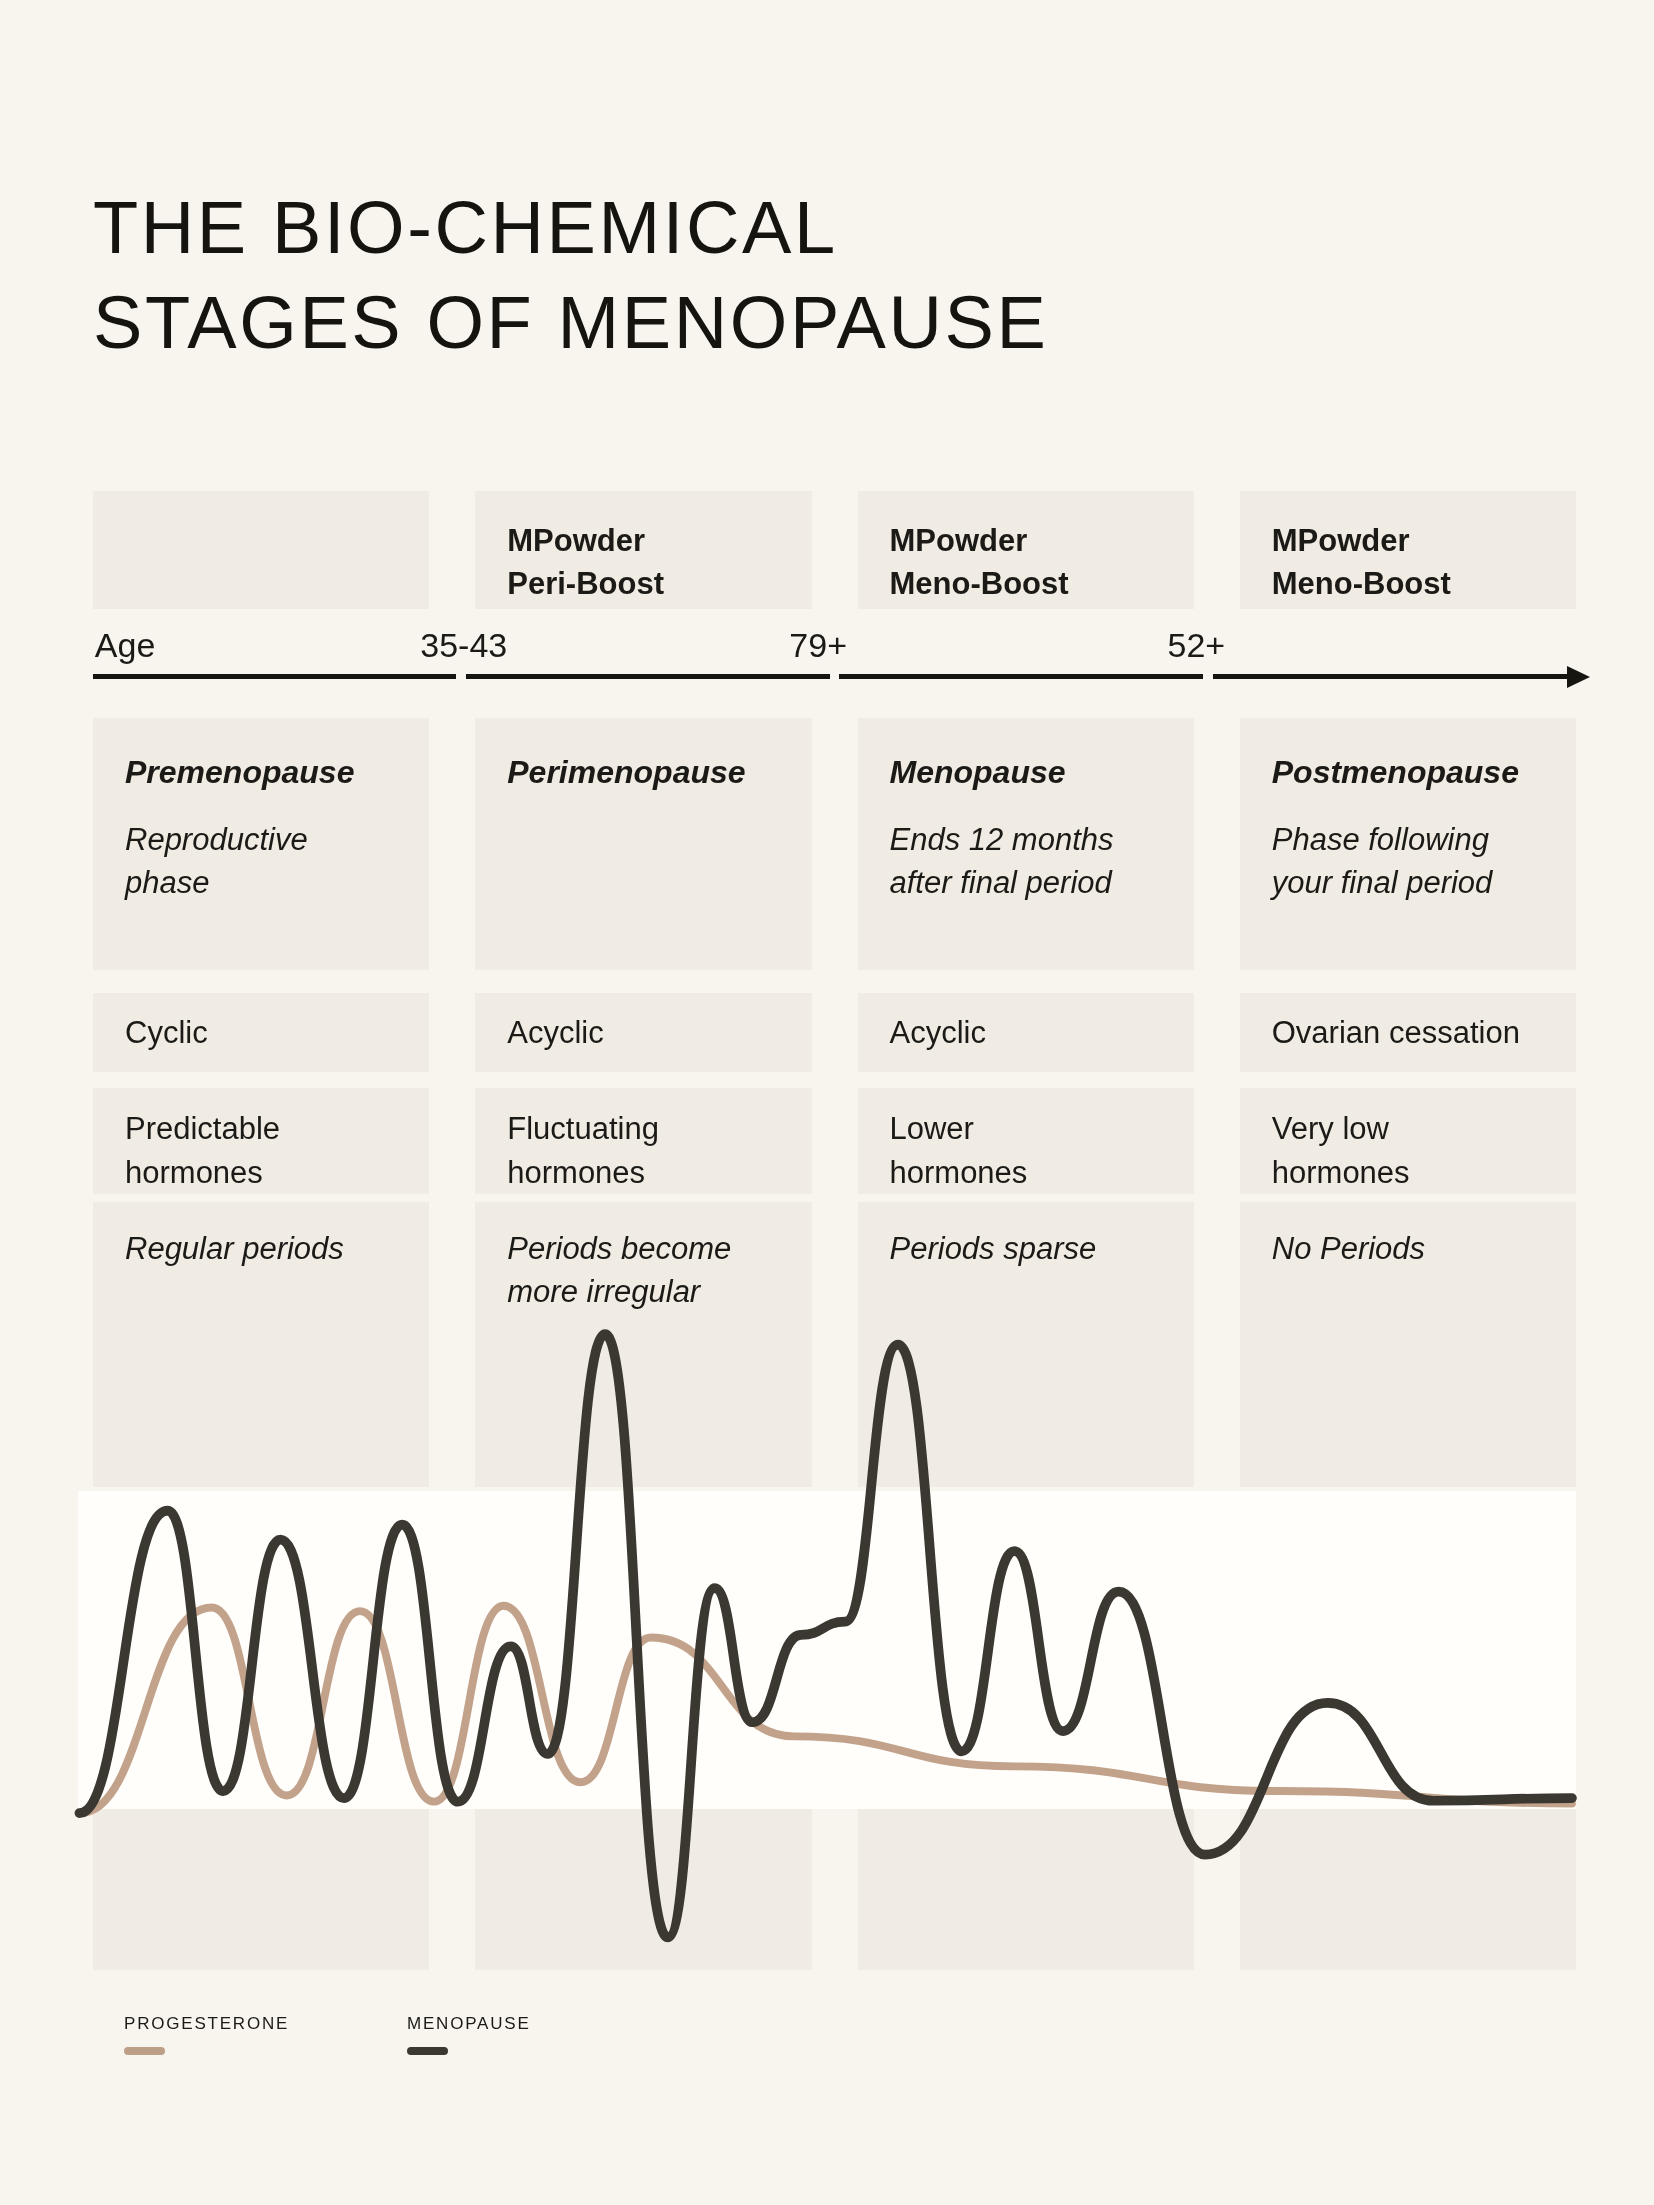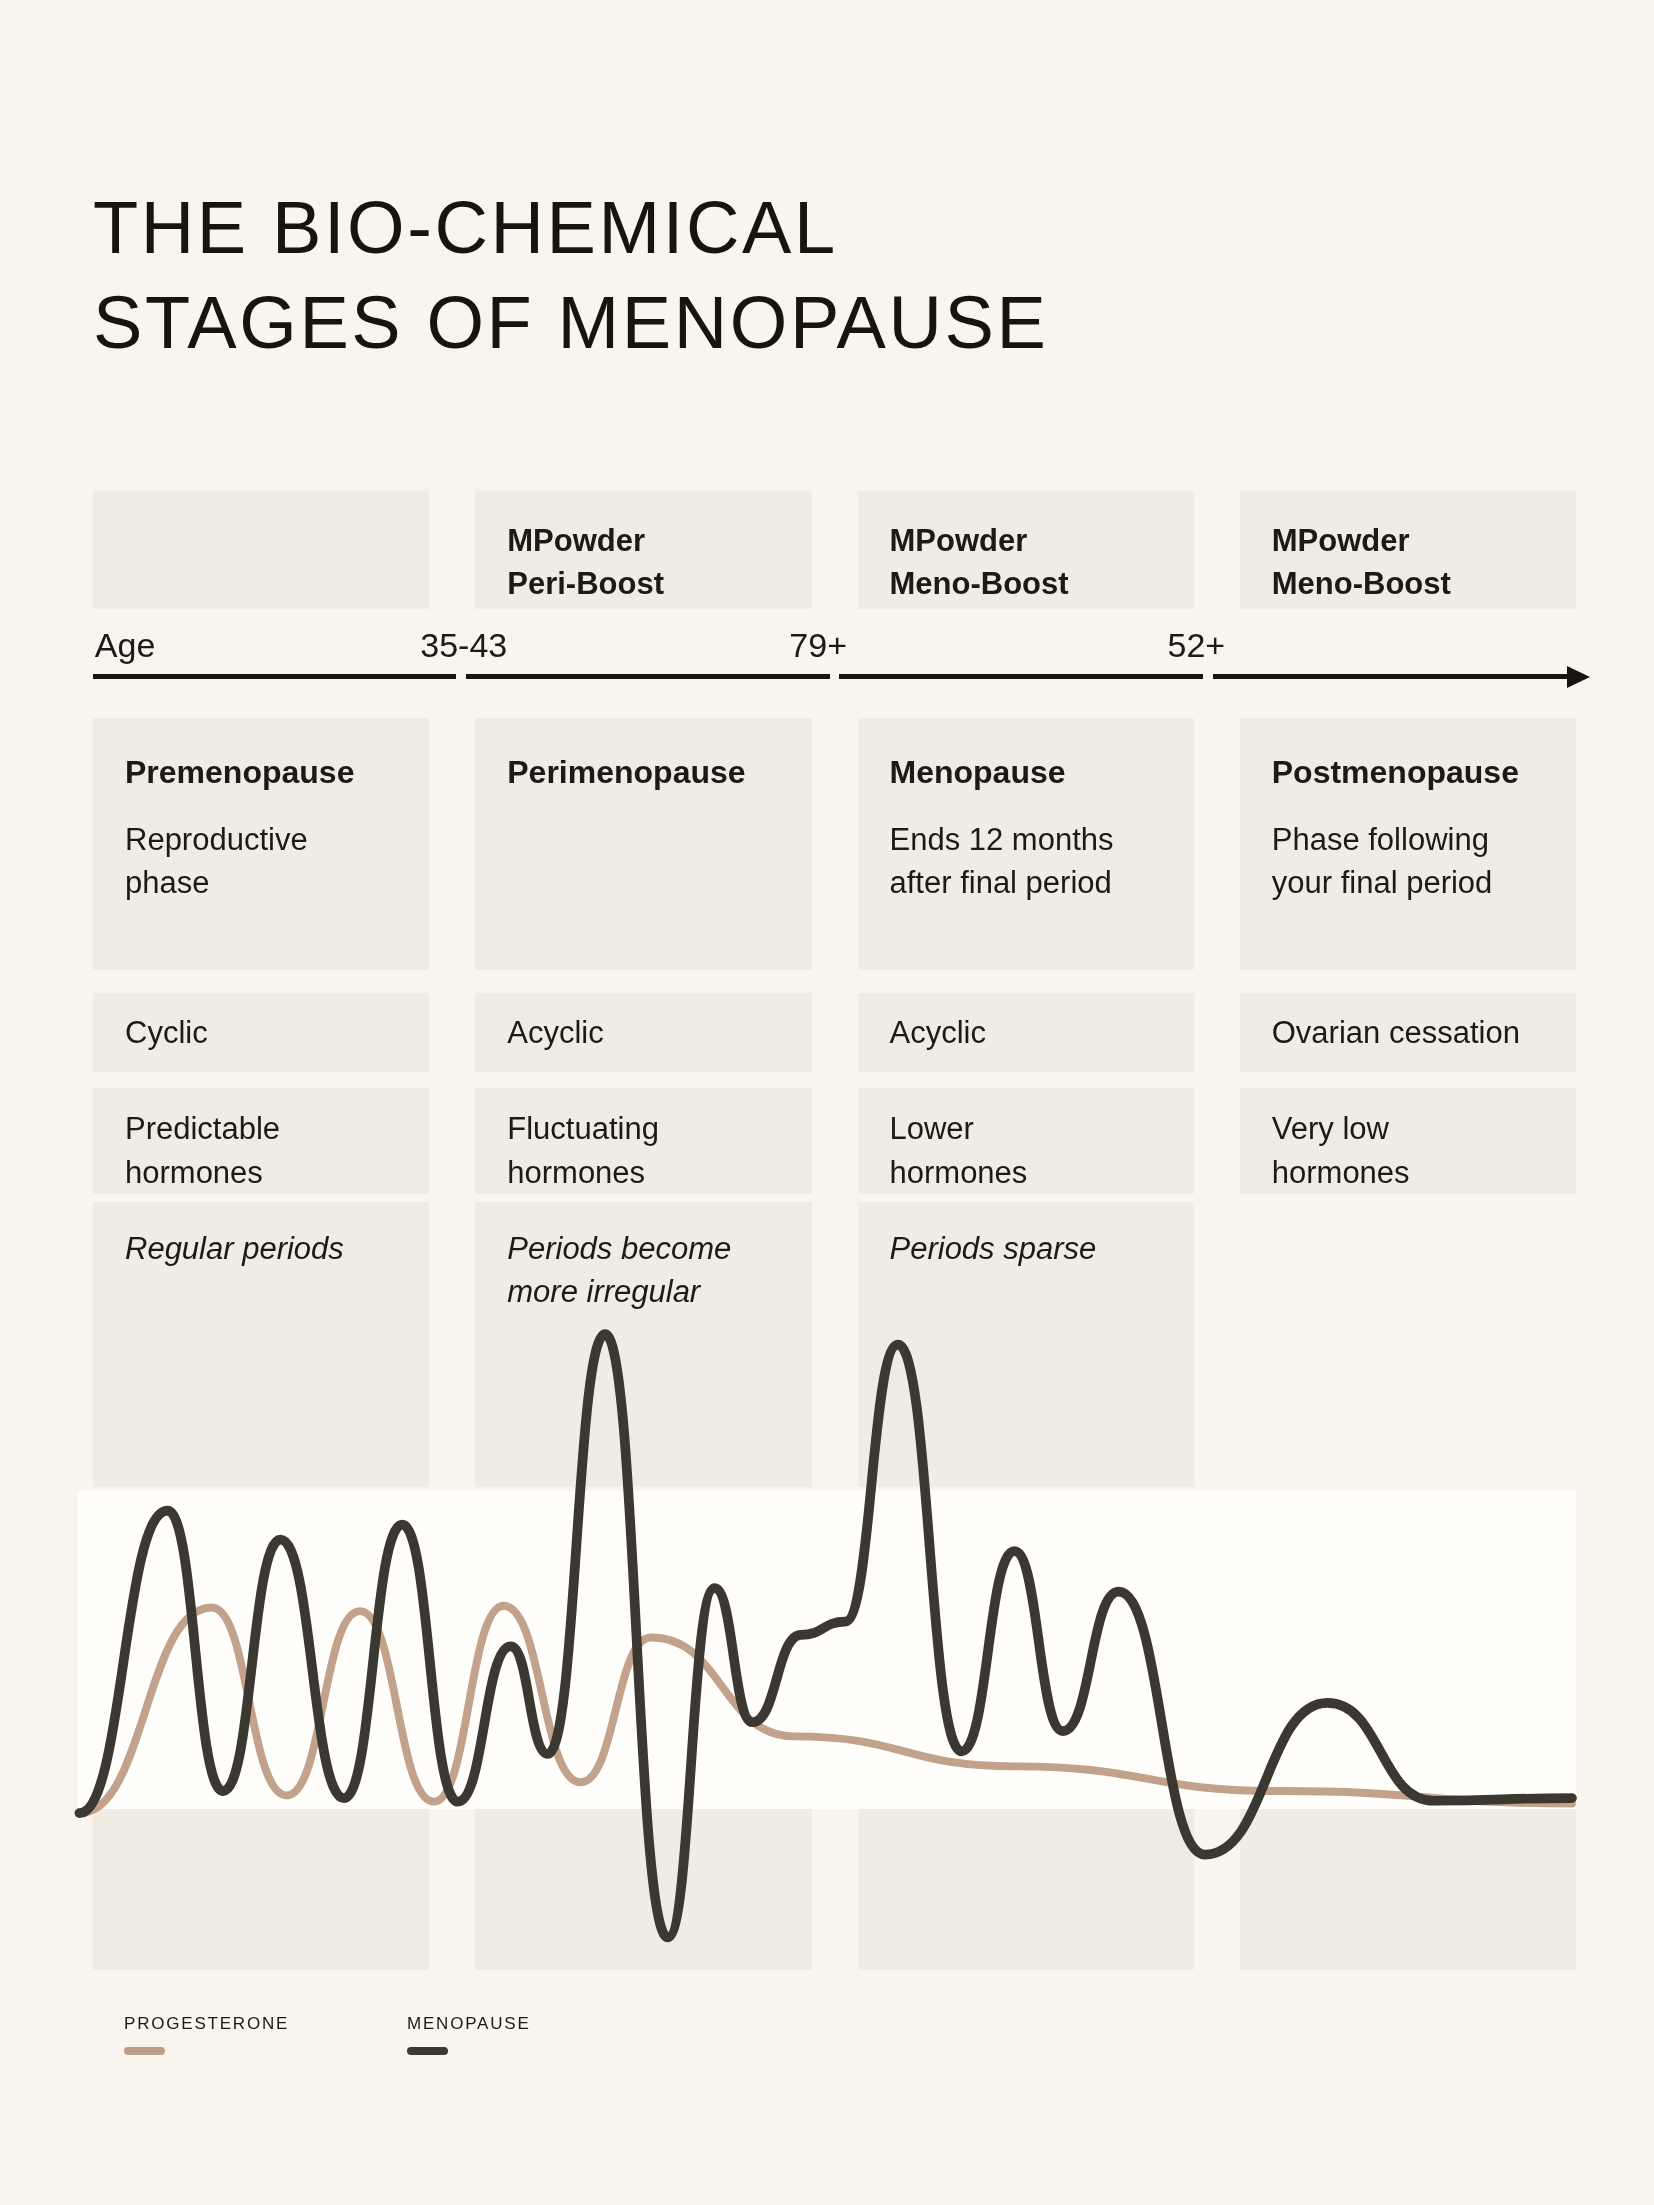--- a/index.html
+++ b/index.html
@@ -33,21 +33,21 @@
   #age-label{position:absolute;left:1.8px;bottom:8.8px;}
   .age-marker{position:absolute;bottom:8.8px;transform:translateX(-50%);}
   #age-line{display:grid;grid-template-columns:repeat(4,1fr);column-gap:9.7px;position:relative;}
   .age-seg{height:5.3px;background:#16150f;}
   #age-arrow{
     position:absolute;right:-14px;top:50%;transform:translateY(-50%);
     width:0;height:0;border-left:23px solid #16150f;
     border-top:11.5px solid transparent;border-bottom:11.5px solid transparent;
   }
   
-  #row-stage{top:718px;height:252px;}
+  #row-stage{top:718px;height:252px;font-style:italic;}
   #row-stage .cell{padding:32px 26.5px 0 32px;font-size:31px;line-height:1.4;}
   .stage-name{font-weight:700;font-size:32px;margin-bottom:23px;}
   #row-cycle{top:993px;height:79px;}
   #row-cycle .cell{padding:22px 26.5px 0 32px;font-size:31px;}
   #row-hormones{top:1088px;height:99px;}
   #row-hormones .cell{padding:19.4px 26.5px 0 32px;font-size:31px;line-height:1.4;}
   #row-periods{top:1202px;height:285px;font-style:italic;}
   #row-periods .cell{padding:25px 26.5px 0 32px;font-size:31px;line-height:1.4;}
   #row-bottom{top:1809px;height:161px;}
   
@@ -139,20 +139,21 @@
 hormones</div>
     <div class="cell pre">Very low
 hormones</div>
   </div>
 
   <div id="row-periods" class="grid-row">
     <div class="cell pre">Regular periods</div>
     <div class="cell pre">Periods become
 more irregular</div>
     <div class="cell pre">Periods sparse</div>
+    <div class="cell pre">No Periods</div>
   </div>
 
   <div id="chart-band"></div>
 
   <div id="row-bottom" class="grid-row">
     <div class="cell"></div>
     <div class="cell"></div>
     <div class="cell"></div>
     <div class="cell"></div>
   </div>

